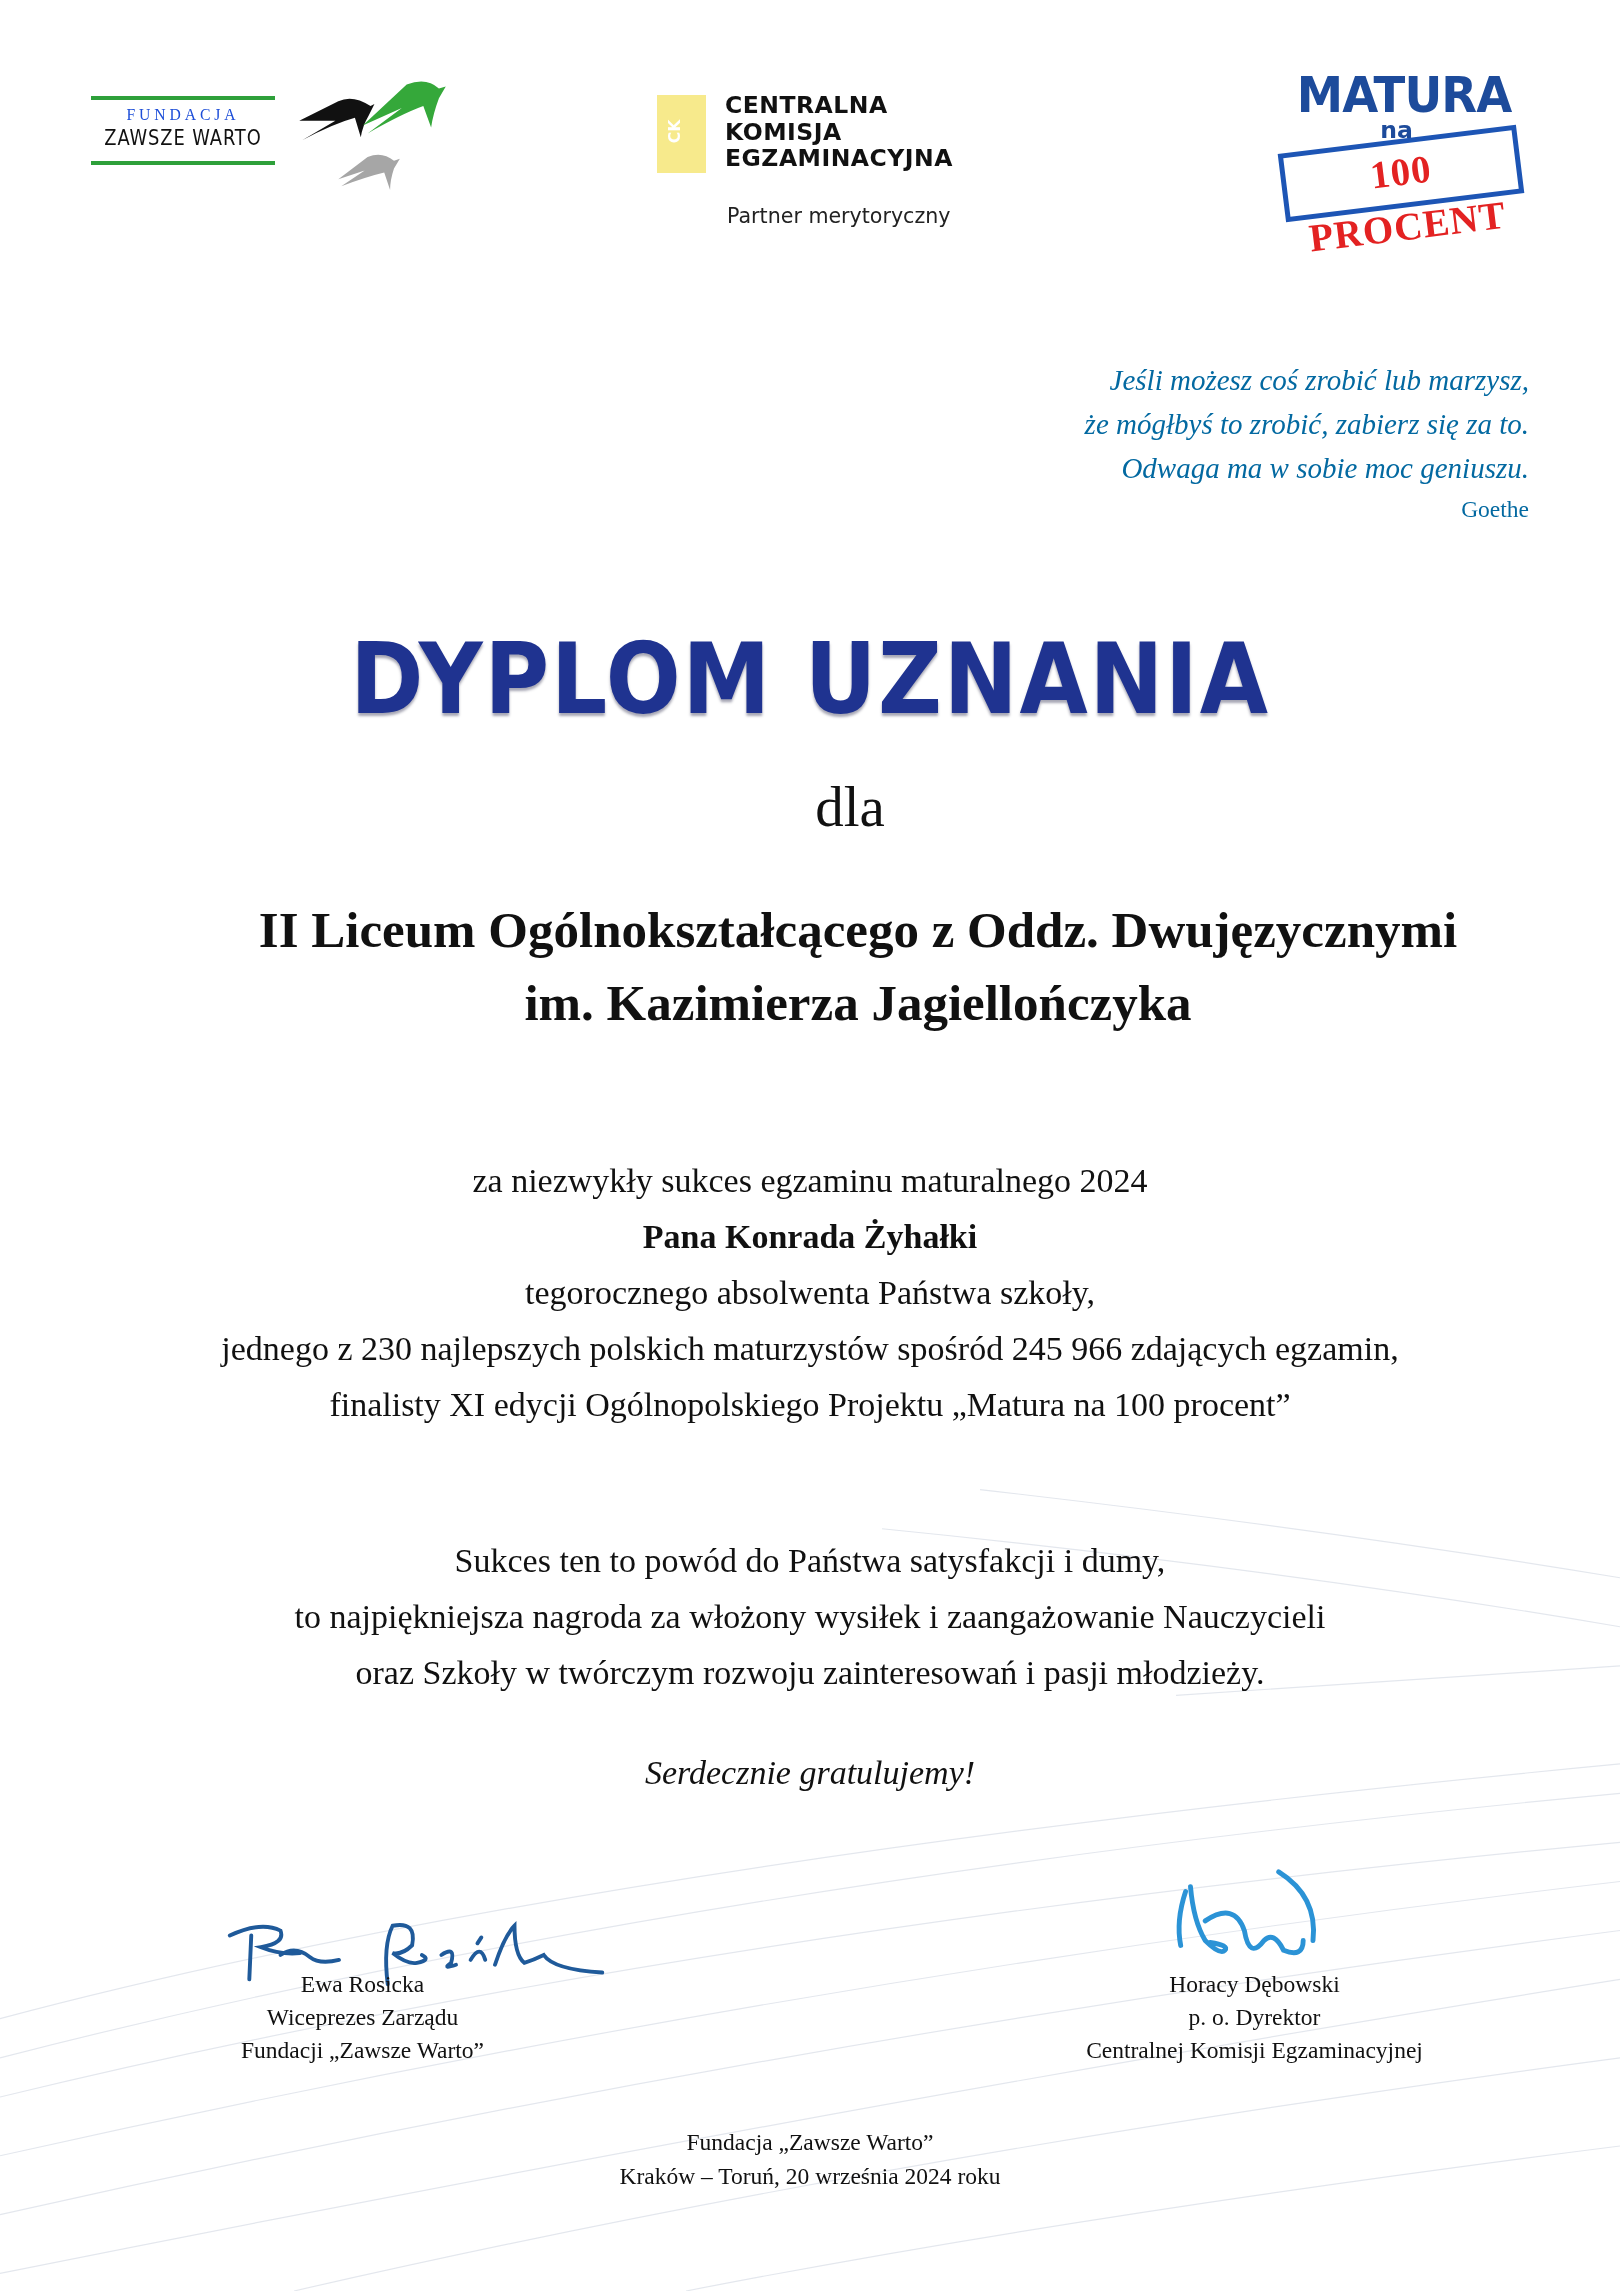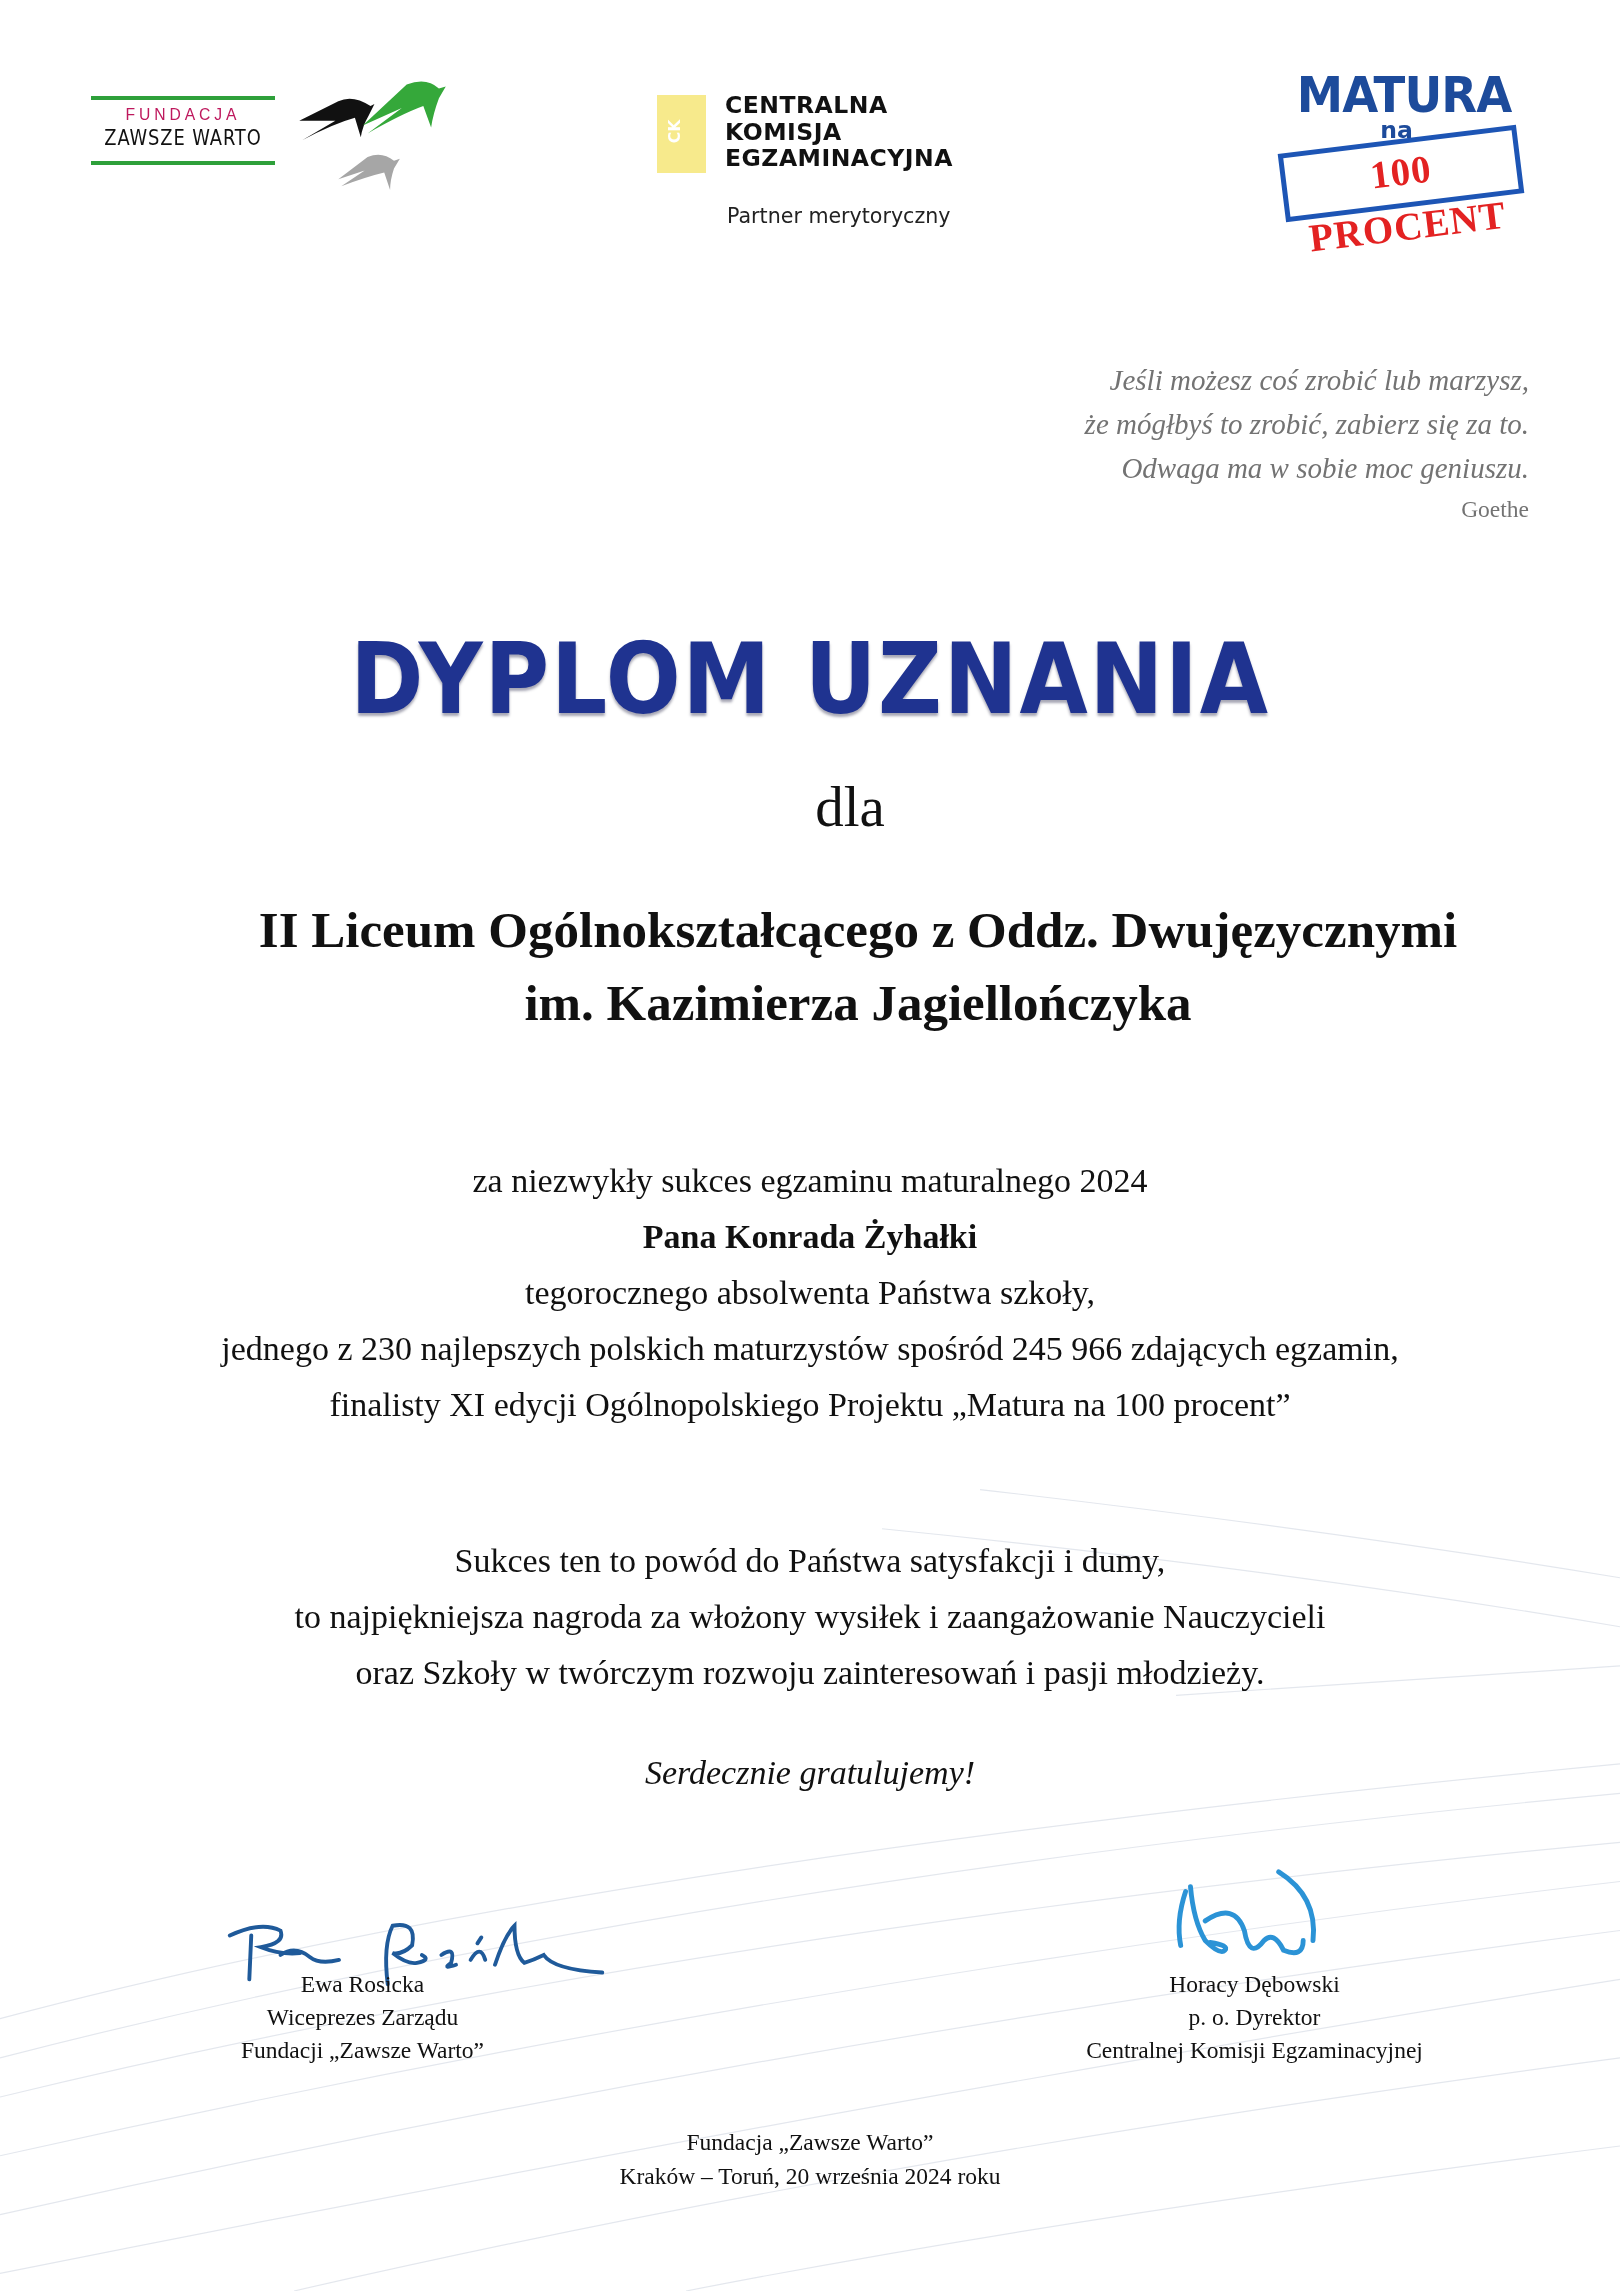--- a/index.html
+++ b/index.html
@@ -4,38 +4,38 @@
 <style>
   html, body { margin: 0; padding: 0; }
   body { width: 1620px; height: 2292px; background: #ffffff; position: relative; overflow: hidden; font-family: "Liberation Serif", "DejaVu Serif", serif; color: #111; }
   .abs { position: absolute; }
   .bg-wave { position: absolute; left: 0; top: 1470px; width: 1620px; height: 821px; pointer-events: none; }
 
   
   .zw-logo { left: 91px; top: 96px; width: 184px; height: 71px; }
   .zw-line { position: absolute; left: 0; width: 184px; height: 3.9px; background: #2ea03a; }
   .zw-line.top { top: 0; } .zw-line.bot { top: 65px; }
-  .zw-t1 { position: absolute; top: 9.8px; left: 0; width: 184px; text-align: center; font-family: Liberation Sans, sans-serif; font-size: 15.7px; letter-spacing: 3.9px; color: #be185d; }
+  .zw-t1 { position: absolute; top: 9.8px; left: 0; width: 184px; text-align: center; font-family: Liberation Serif, serif; font-size: 15.7px; letter-spacing: 3.9px; color: #1d4ed8; }
   .zw-t2 { position: absolute; top: 29px; left: 0; width: 184px; text-align: center; font-family: "DejaVu Sans Condensed", "DejaVu Sans", sans-serif; font-size: 21.6px; letter-spacing: 1px; color: #111; transform: scaleX(0.92); }
   .birds { left: 294px; top: 67px; width: 157px; height: 127px; }
 
   
   .cke-block { left: 657px; top: 95px; width: 49px; height: 78px; background: #f7ea8c; }
   .cke-block .ck { position: absolute; left: 5.9px; top: 27.4px; transform: rotate(-90deg); font-family: "DejaVu Sans", sans-serif; font-weight: bold; font-size: 15.7px; color: #fff; }
   .cke-text { left: 725px; top: 92px; font-family: "DejaVu Sans", sans-serif; font-weight: bold; font-size: 23.5px; line-height: 26.5px; color: #111; letter-spacing: 0.5px; }
   .cke-partner { left: 727px; top: 204px; font-family: "DejaVu Sans", sans-serif; font-size: 20.6px; color: #222; }
 
   
   .matura-word { left: 1279px; top: 67px; width: 250px; text-align: center; font-family: "DejaVu Sans", sans-serif; font-weight: bold; font-size: 49px; color: #1d4b9b; letter-spacing: -1px; transform: scaleX(0.95); }
   .matura-na { left: 1367px; top: 116px; width: 59px; text-align: center; font-family: "DejaVu Sans", sans-serif; font-weight: bold; font-size: 23.5px; color: #1d4b9b; }
   .matura-stamp { left: 1281px; top: 139px; width: 240px; height: 69px; border: 5.9px solid #1d55b5; transform: rotate(-7deg); box-sizing: border-box; }
   .matura-stamp span { display: block; text-align: center; font-family: "Liberation Serif", serif; font-weight: bold; font-size: 39px; line-height: 55px; color: #e32222; letter-spacing: 1px; }
 
   
-  .quote { right: 91px; top: 358px; text-align: right; font-family: "Liberation Serif", serif; font-style: italic; font-size: 29px; line-height: 44px; color: #737373; }
+  .quote { right: 91px; top: 358px; text-align: right; font-family: "Liberation Serif", serif; font-style: italic; font-size: 29px; line-height: 44px; color: #0369a1; }
   .quote .author { font-style: normal; font-size: 23.5px; line-height: 39px; }
 
   .center { left: 0; width: 1620px; text-align: center; }
   .title { top: 622px; font-family: "DejaVu Sans", sans-serif; font-weight: bold; font-size: 98px; letter-spacing: 2px; color: #1f3390; text-shadow: 0 2.9px 2.9px rgba(0,0,40,0.35); transform: scaleX(0.9); }
   .dla { top: 774px; font-size: 57px; padding-left: 40px; }
   .school { top: 894px; font-weight: bold; font-size: 51px; line-height: 73px; padding-left: 48px; }
   .body-text { top: 1153px; font-size: 34px; line-height: 56px; }
   .body-text .bold { font-weight: bold; }
   .italic-text { top: 1533px; font-size: 34px; line-height: 56px; }
   .congrats { top: 1754px; font-style: italic; font-size: 34px; }

